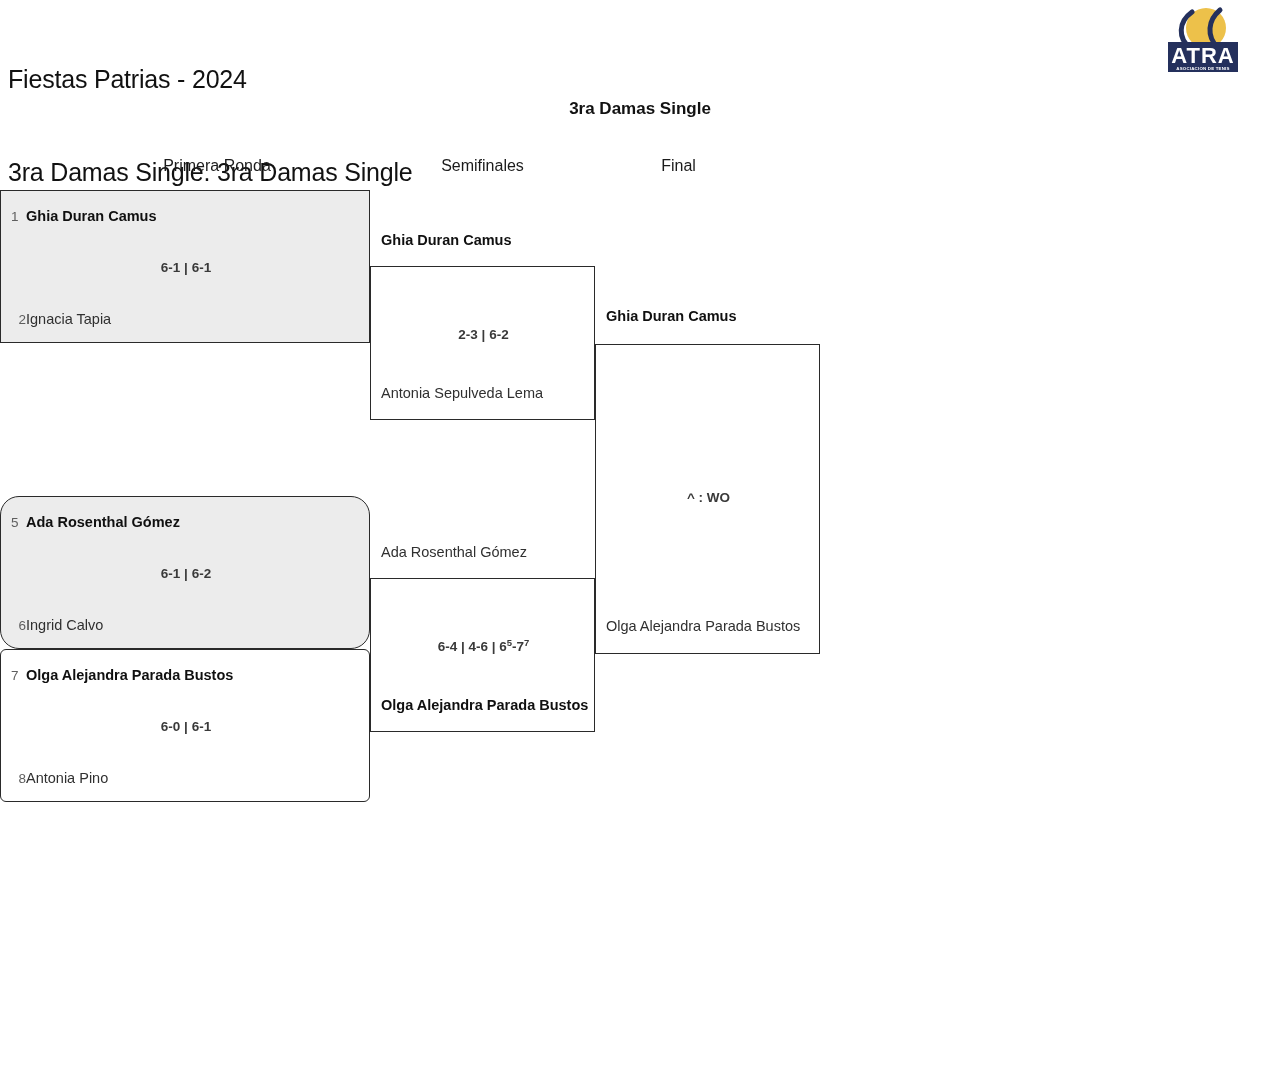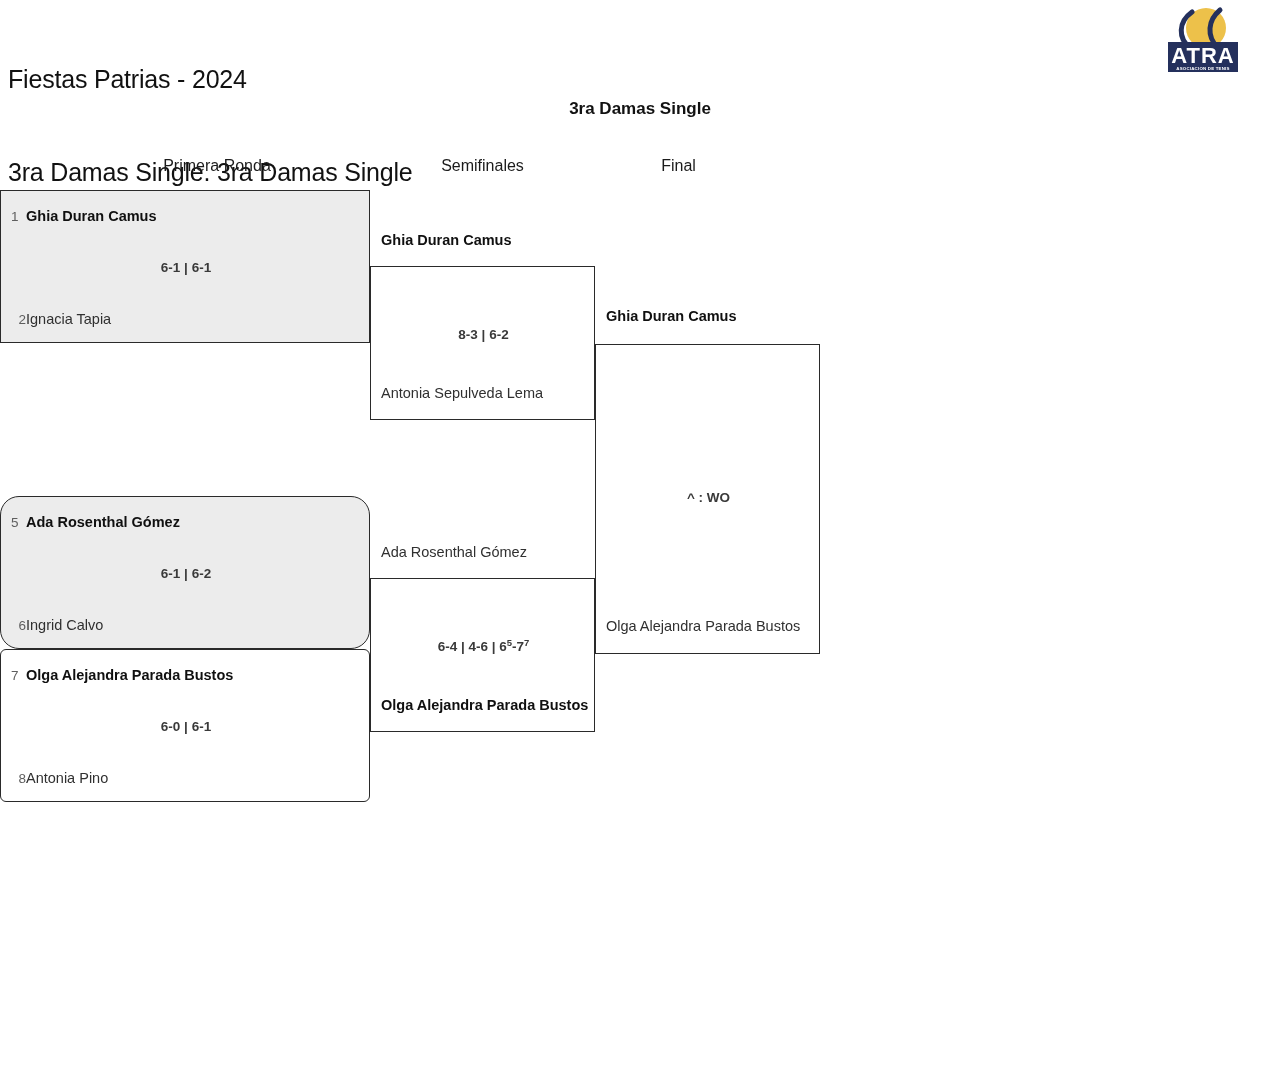--- a/index.html
+++ b/index.html
@@ -189,21 +189,21 @@
       <span class="seed">7</span><span class="pname">Olga Alejandra Parada Bustos</span>
     </div>
     <div class="score">6-0 | 6-1</div>
     <div class="player p-bot">
       <span class="seed">8</span><span class="pname">Antonia Pino</span>
     </div>
   </div>
 
   <div class="match r2 plain" style="top:266px;">
     <div class="player p-top winner">Ghia Duran Camus</div>
-    <div class="score">8-3 | 6-2</div>
+    <div class="score">2-3 | 6-2</div>
     <div class="player p-bot">Antonia Sepulveda Lema</div>
   </div>
 
   <div class="match r2 plain" style="top:578px;">
     <div class="player p-top">Ada Rosenthal Gómez</div>
     <div class="score"><span>6-4 | 4-6 | 6</span><sup>5</sup><span>-7</span><sup>7</sup></div>
     <div class="player p-bot winner">Olga Alejandra Parada Bustos</div>
   </div>
 
   <div class="match r3 plain" style="top:344px;">

